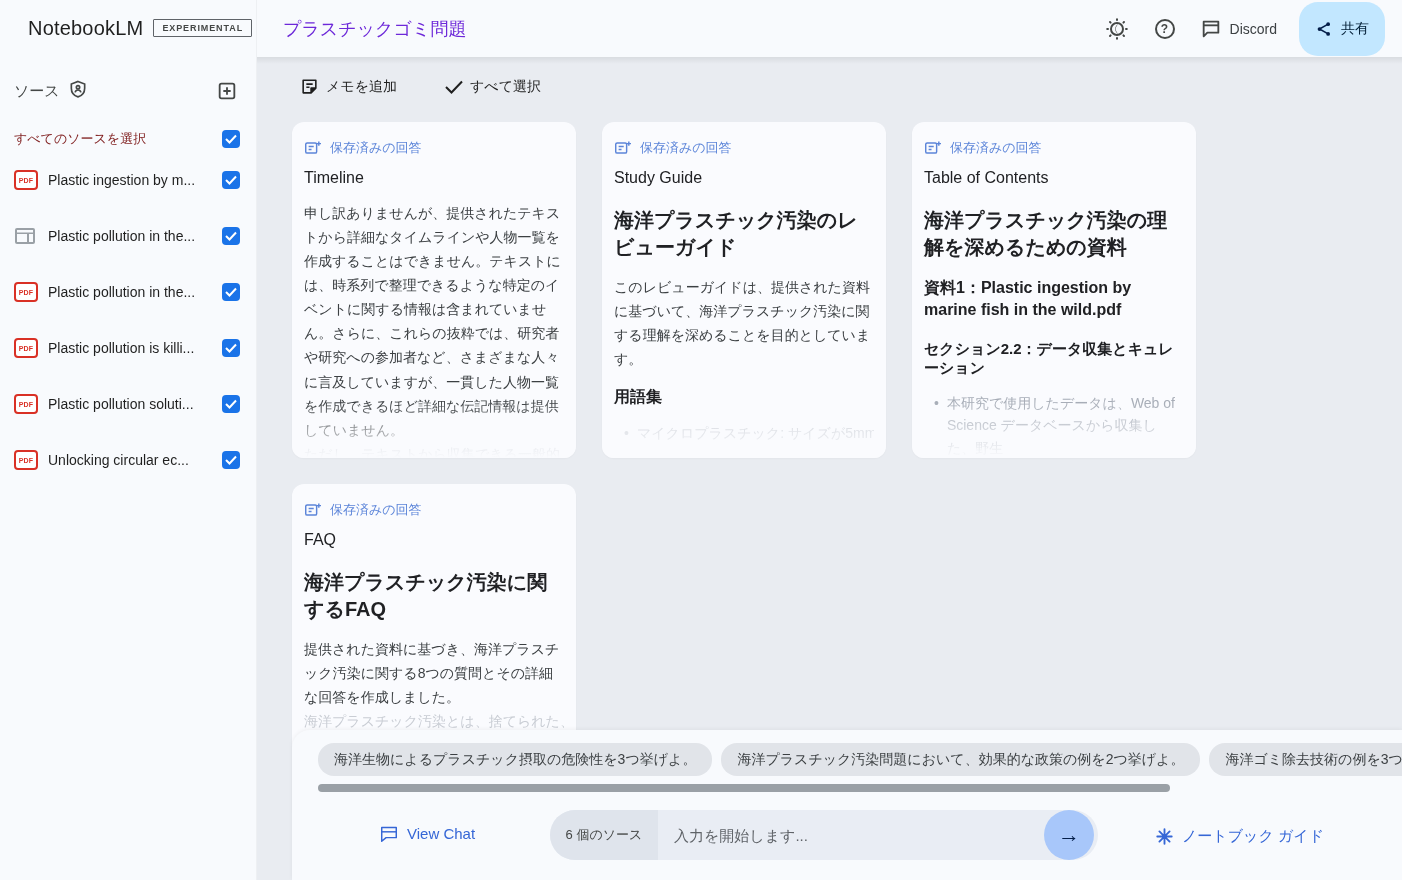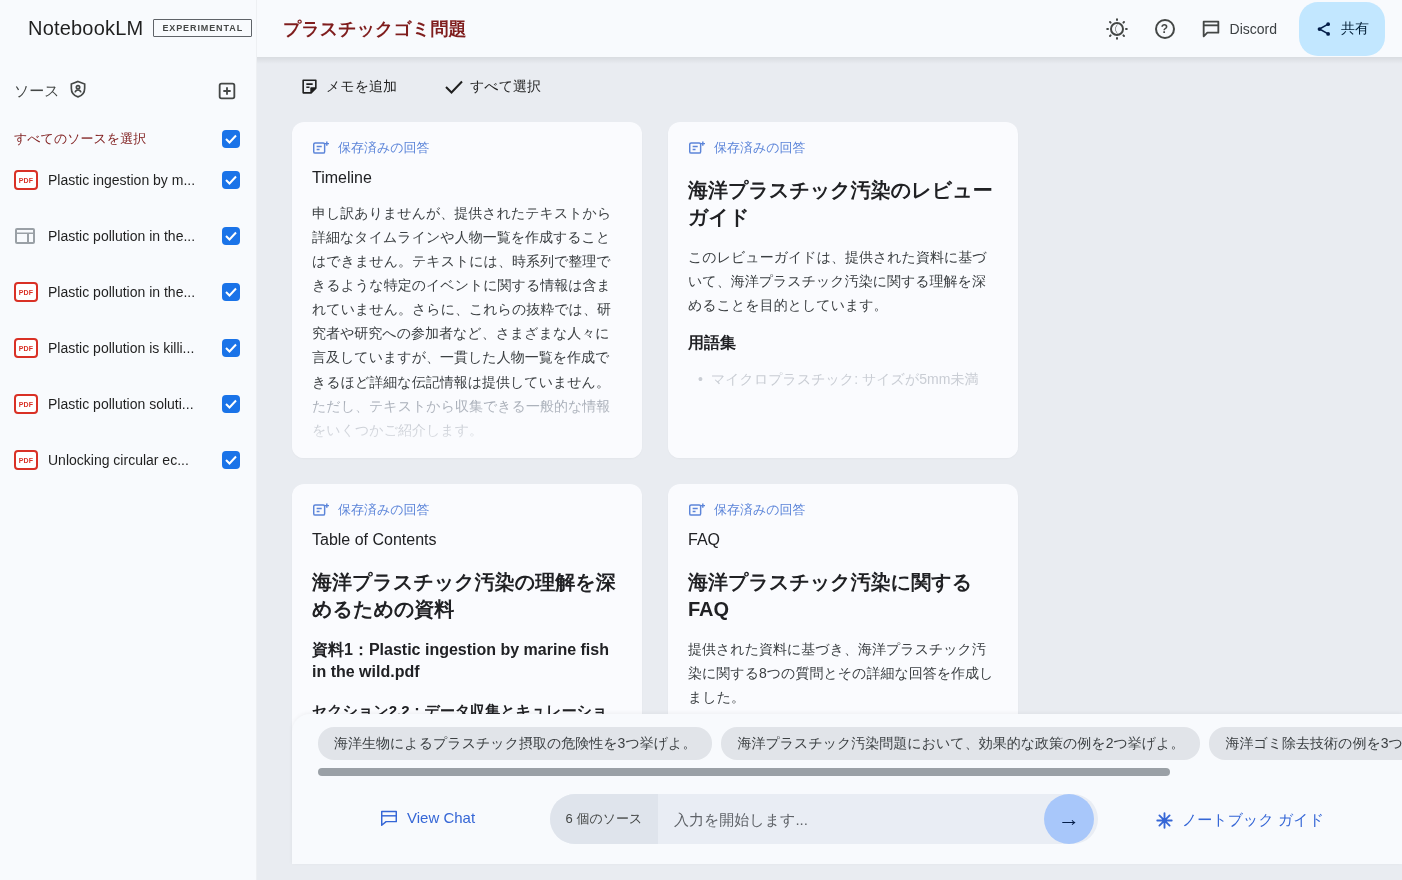--- a/index.html
+++ b/index.html
@@ -26,59 +26,59 @@
   .pdf-ic { width:24px; height:20px; border:2px solid #d93025; border-radius:4px; background:#fff;
     display:flex; align-items:center; justify-content:center; flex:0 0 24px;
     font-size:7px; font-weight:bold; color:#d93025; letter-spacing:0.2px; }
   .web-ic { flex:0 0 24px; display:flex; align-items:center; }
   .cbx { width:18px; height:18px; background:#1a73e8; border-radius:4px; flex:0 0 18px;
     display:flex; align-items:center; justify-content:center; cursor:pointer; }
 
   
   .main { flex:1; display:flex; flex-direction:column; position:relative; }
   .main-header { height:57px; background:#f8fafd; display:flex; align-items:center; padding:0 17px 0 26px; }
-  .nb-title { font-size:18px; color:#7f1d1d; flex:1;font-weight:bold; }
+  .nb-title { font-size:18px; color:#6d28d9; flex:1; }
   .hdr-icons { display:flex; align-items:center; gap:22px; }
   .icon-btn { width:26px; height:26px; display:flex; align-items:center; justify-content:center; cursor:pointer; }
   .help-circle { width:20px; height:20px; border:2px solid #444746; border-radius:50%;
     font-size:12px; font-weight:bold; color:#444746; display:flex; align-items:center; justify-content:center; }
   .discord { display:flex; align-items:center; gap:8px; cursor:pointer; }
   .discord-label { font-size:14px; color:#3c4043; }
   .share-pill { display:flex; align-items:center; gap:8px; background:#c2e7ff; border-radius:19px;
     height:54px; padding:0 16px; cursor:pointer; }
   .share-label { font-size:14px; color:#001d35; font-weight:500; }
 
   
   .content { position:relative; flex:1; background:#e9ecf1; overflow:hidden; }
   .content::before { content:""; position:absolute; left:0; top:0; right:0; height:7px;
     background:linear-gradient(to bottom, rgba(0,0,0,0.07), rgba(0,0,0,0)); pointer-events:none; z-index:3; }
   .toolbar { display:flex; align-items:center; gap:48px; padding:20px 0 0 43px; }
   .tool-item { display:flex; align-items:center; gap:7px; cursor:pointer; }
   .tool-label { font-size:14px; color:#1f1f1f; }
 
   .cards { position:absolute; left:35px; top:65px; width:1093px; display:flex; flex-wrap:wrap; gap:26px; }
-  .card { width:350px; height:336px; background:#fafbfe; border-radius:12px; padding:17px 20px;
+  .card { width:284px; height:336px; background:#fafbfe; border-radius:12px; padding:17px 12px;
     position:relative; overflow:hidden; cursor:pointer; box-shadow:0 1px 2px rgba(0,0,0,0.03); }
   .card::after { content:""; position:absolute; left:0; right:0; bottom:0; height:56px;
     background:linear-gradient(to bottom, rgba(250,251,254,0), #fafbfe); pointer-events:none; }
   .card-badge { display:flex; align-items:center; gap:8px; margin-bottom:12px; }
   .badge-label { font-size:13px; color:#5c85d9; font-weight:500; }
   .card-title { font-size:16px; color:#202124; }
   .card-h1 { font-size:20px; font-weight:bold; color:#202124; line-height:1.35; margin-top:20px; }
   .card-body { font-size:14px; color:#3c4043; line-height:1.72; margin-top:14px; }
   .card-sub { font-size:16px; font-weight:bold; color:#202124; margin-top:16px; }
   .card-sub2 { font-size:15px; font-weight:bold; color:#202124; margin-top:18px; }
   .card-q { font-size:14px; font-weight:bold; color:#202124; line-height:1.6; }
   .faded { color:#a7adb7; }
   .faded2 { color:#c9cdd4; }
   .bullet { display:flex; gap:8px; margin-top:14px; margin-left:10px; font-size:14px; line-height:1.6; }
   .nowrapclip { white-space:nowrap; overflow:hidden; }
 
   
-  .footer { position:absolute; left:35px; right:0; bottom:16px; height:150px; background:#f8fafd;
+  .footer { position:absolute; left:35px; right:0; bottom:0; height:150px; background:#f8fafd;
     border-top-left-radius:18px; box-shadow:0 -1px 4px rgba(0,0,0,0.05); z-index:4; }
   .chips { position:absolute; top:13px; left:26px; right:0; display:flex; gap:9px; overflow:hidden; }
   .chip { height:33px; background:#e1e4e9; border-radius:16px; display:flex; align-items:center;
     padding:0 16px; font-size:14px; color:#3c4043; white-space:nowrap; flex:0 0 auto; cursor:pointer; }
   .hscroll { position:absolute; top:54px; left:26px; width:852px; height:8px;
     background:#9aa0a6; border-radius:4px; cursor:pointer; }
   .chat-row { position:absolute; top:80px; left:0; right:0; height:58px; }
   .view-chat { position:absolute; left:88px; top:15px; display:flex; align-items:center; gap:9px; cursor:pointer; }
   .view-chat-label { font-size:15px; color:#3566d6; font-weight:500; }
   .input-pill { position:absolute; left:258px; top:0; width:548px; height:50px; background:#e9edf4;
@@ -269,20 +269,21 @@
 
         <div class="card">
           <div class="card-badge">
             <svg width="18" height="16" viewBox="0 0 24 22" fill="none" stroke="#5c85d9" stroke-width="2">
               <rect x="2" y="4" width="15" height="14" rx="2"></rect>
                 <path d="M6 9 H13 M6 13 H10"></path>
                 <path d="M20 2 V8 M17 5 H23"></path>
             </svg>
             <span class="badge-label">保存済みの回答</span>
           </div>
+          <div class="card-title">Study Guide</div>
           <div class="card-h1">海洋プラスチック汚染のレビューガイド</div>
           <div class="card-body">このレビューガイドは、提供された資料に基づいて、海洋プラスチック汚染に関する理解を深めることを目的としています。</div>
           <div class="card-sub">用語集</div>
           <div class="bullet faded2">
             <span>•</span>
             <span class="nowrapclip">マイクロプラスチック: サイズが5mm未満</span>
           </div>
         </div>
 
         <div class="card">

